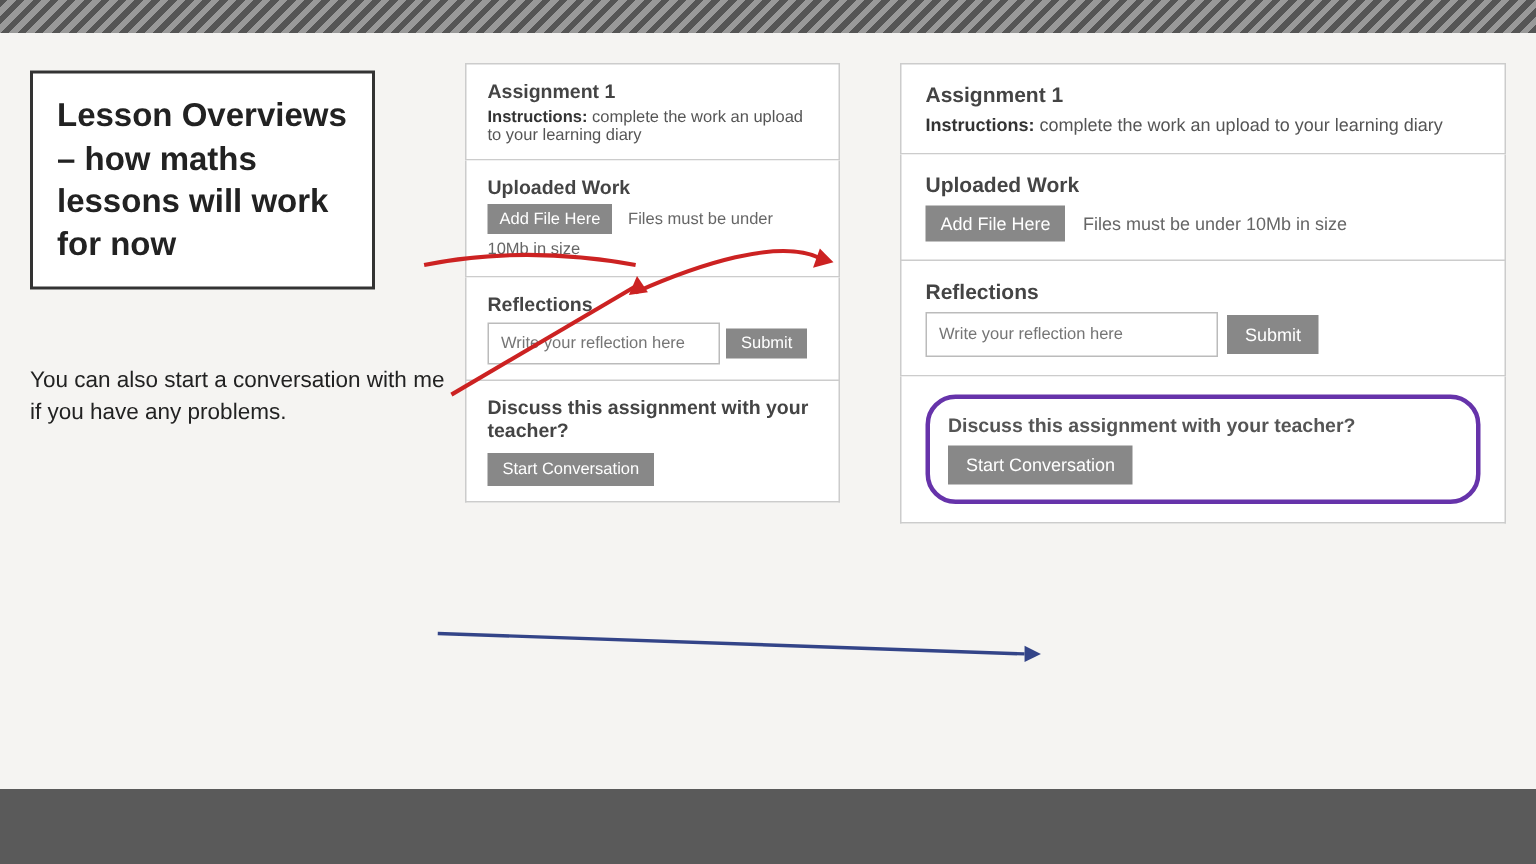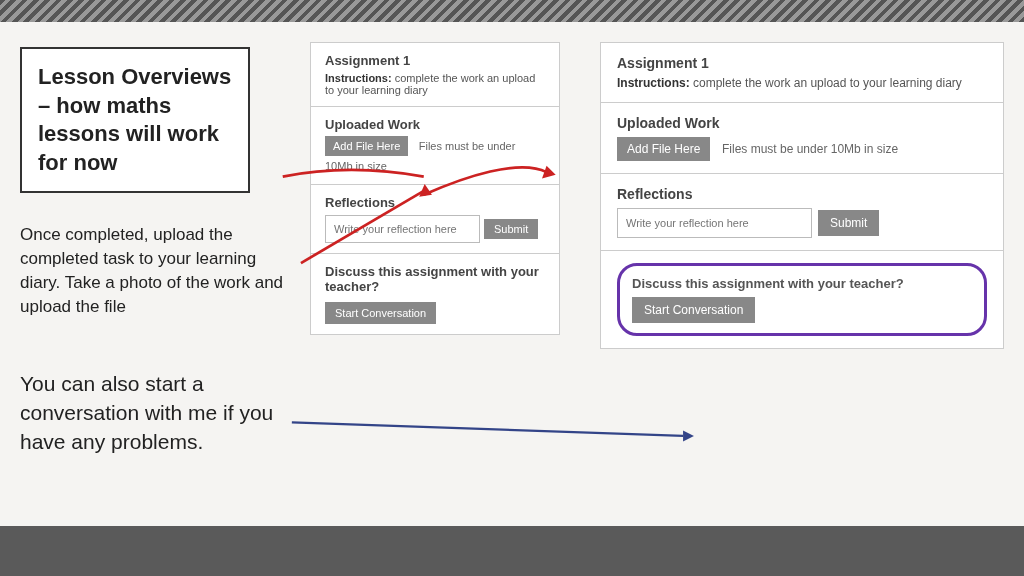--- a/index.html
+++ b/index.html
@@ -73,21 +73,21 @@
     }
 
     .description-text {
       font-size: 17px;
       color: #222;
       line-height: 1.4;
       margin-top: 10px;
     }
 
     .description-text2 {
-      font-size: 21px;
+      font-size: 15px;
       color: #222;
       line-height: 1.4;
       margin-top: 30px;
     }
 
     
     .center-col {
       flex: 0 0 250px;
       display: flex;
       flex-direction: column;
@@ -294,21 +294,20 @@
 <body>
 
 <div class="top-stripe"></div>
 
 <div class="slide">
 
   <div class="left-col">
     <div class="title-box">
       <span>Lesson Overviews – how maths lessons will work for now</span>
     </div>
-    <div class="description-text">Once completed, upload the completed task to your learning diary.  Take a photo of the work and upload the file</div>
     <div class="description-text2">You can also start a conversation with me if you have any problems.</div>
   </div>
 
   <div class="center-col">
     <div class="panel-group">
 
       <div class="assignment-panel">
         <div class="section-header">Assignment 1</div>
         <div class="instructions-text">
           <span class="bold-label">Instructions:</span>

